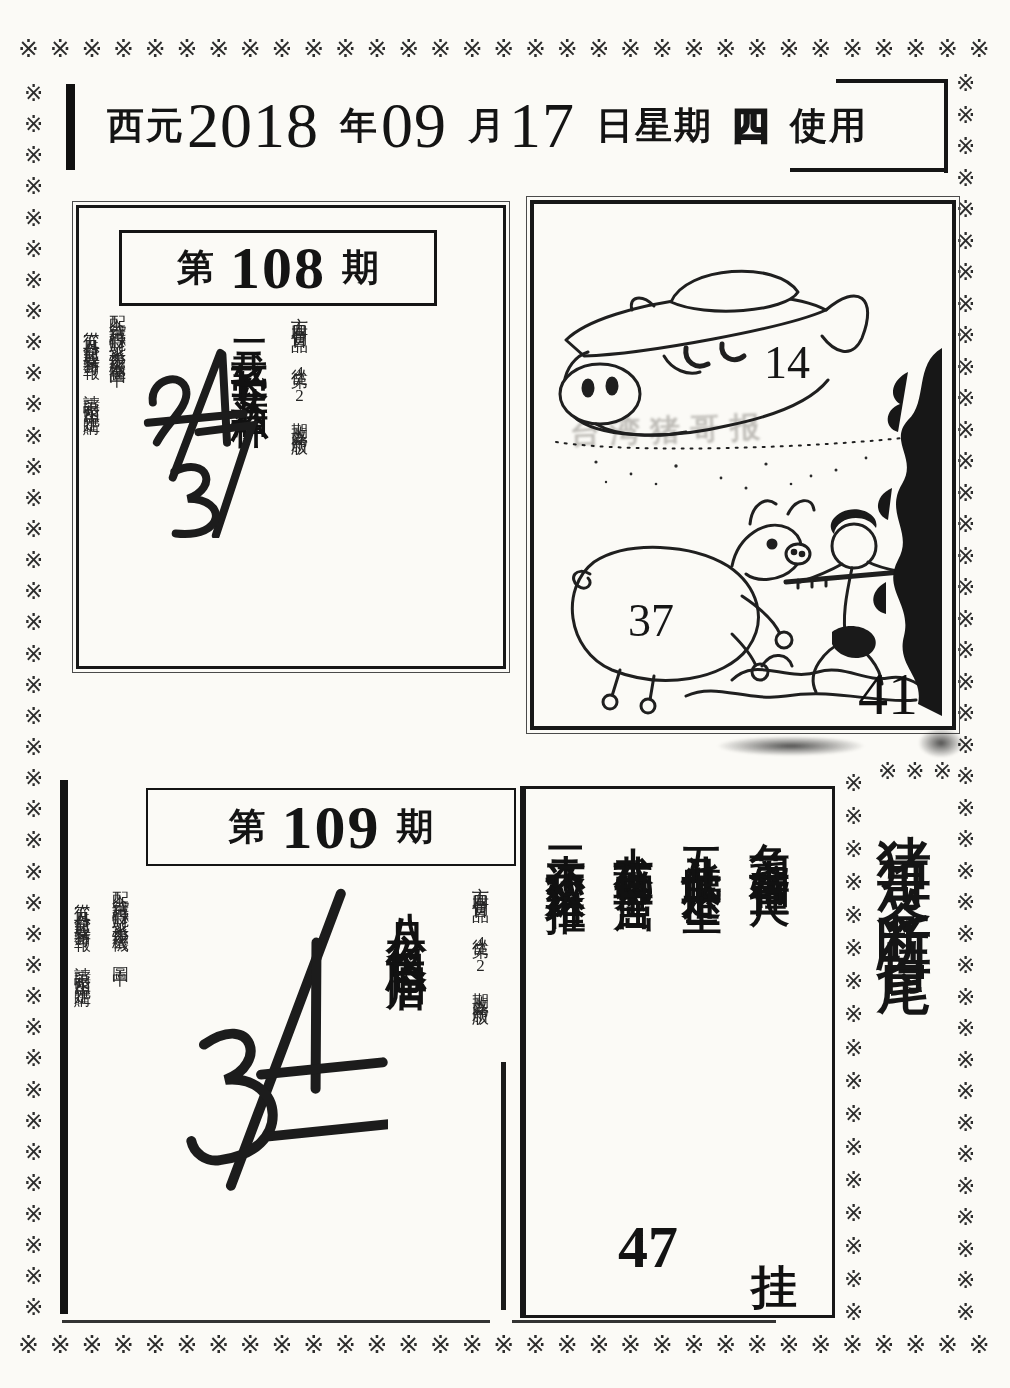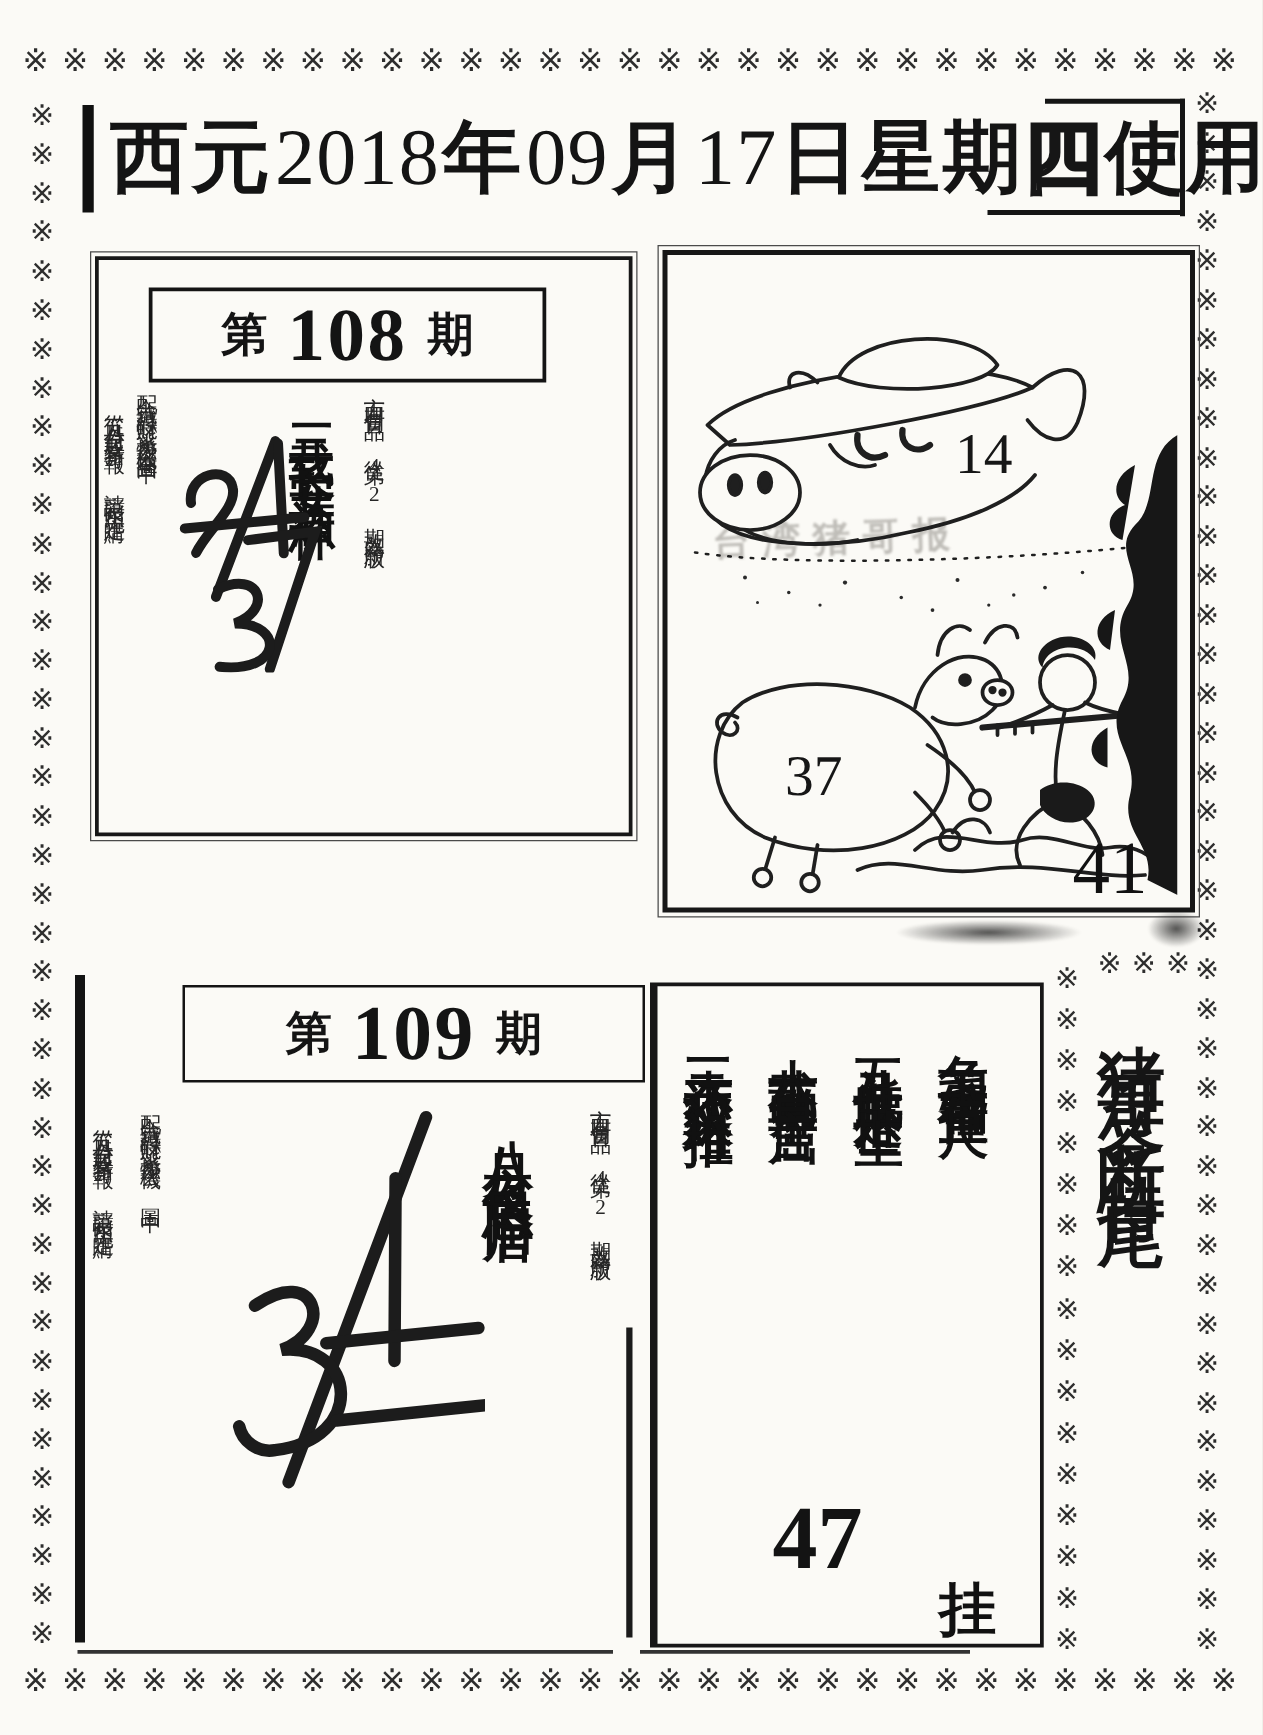--- a/index.html
+++ b/index.html
@@ -15,22 +15,22 @@
   .bor-right{left:956px;top:72px;height:1252px;flex-direction:column;font-size:23px;}
   .bor-banner-left{left:844px;top:772px;height:552px;flex-direction:column;font-size:23px;}
   .bor-banner-top{left:878px;top:760px;width:74px;font-size:23px;}
   
   .hdr-bar{position:absolute;left:66px;top:84px;width:9px;height:86px;background:#101010;}
   .hdr-topline{position:absolute;left:836px;top:79px;width:112px;height:4px;background:#151515;}
   .hdr-rightline{position:absolute;left:944px;top:79px;width:4px;height:94px;background:#151515;}
   .hdr-bottomline{position:absolute;left:790px;top:168px;width:158px;height:4px;background:#151515;}
   .hdr{position:absolute;left:88px;top:86px;width:856px;height:80px;display:flex;align-items:center;
        white-space:nowrap;}
-  .hdr .zh{font-family:Liberation Mono, monospace;font-weight:900;font-size:63px;
-           letter-spacing:2px;}
+  .hdr .zh{font-family:Liberation Mono, monospace;font-weight:900;font-size:37px;
+           letter-spacing:2px;margin-left:19px;}
   .hdr .num{font-size:64px;font-weight:400;letter-spacing:1px;padding:0 2px;}
   .hdr .outline{color:#fbfaf6;-webkit-text-stroke:2.5px #161616;text-stroke:2.5px #161616;}
   
   .panel{position:absolute;border:3px solid #171717;outline:1px solid #4a4a4a;outline-offset:3px;
          background:#fbfaf6;}
   .titlebox{position:absolute;border:3px solid #141414;display:flex;align-items:center;
             justify-content:center;gap:16px;}
   .titlebox .t-zh{font-family:"Liberation Sans","DejaVu Sans",sans-serif;font-weight:700;font-size:37px;}
   .titlebox .t-num{font-size:60px;font-weight:700;letter-spacing:2px;}
   
@@ -386,18 +386,18 @@
   </svg>
   <div class="vcol v-small" style="left:112px;top:878px;height:396px;">配合籤詩得財〝紫光燈玄機‧圖中</div>
   <div class="vcol v-small" style="left:74px;top:890px;height:400px;">從五月份起要豬哥報‧請彩民預先定購</div>
 
   <div class="panel" style="left:520px;top:786px;width:306px;height:526px;border-width:3px;border-left-width:6px;outline:none;">
     <div class="vcol v-big" style="left:224px;top:22px;height:390px;font-size:40px;letter-spacing:8px;">刍荛十轴僮三尺</div>
     <div class="vcol v-big" style="left:156px;top:26px;height:390px;font-size:40px;letter-spacing:8px;">五斗低腰走世尘</div>
     <div class="vcol v-big" style="left:88px;top:26px;height:390px;font-size:40px;letter-spacing:8px;">十载公卿早言屈</div>
     <div class="vcol v-big" style="left:20px;top:26px;height:390px;font-size:40px;letter-spacing:8px;">三杰还从汉祖推</div>
     <div class="vcol v-big" style="left:226px;top:438px;font-size:46px;">挂</div>
-    <div class="bignum" style="left:92px;top:400px;font-size:72px;text-align:center;">47</div>
+    <div class="bignum" style="left:92px;top:424px;font-size:60px;text-align:center;">47</div>
   </div>
 
   <div class="side-banner">猪哥签断特尾</div>
 
 </div>
 
 </body></html>

